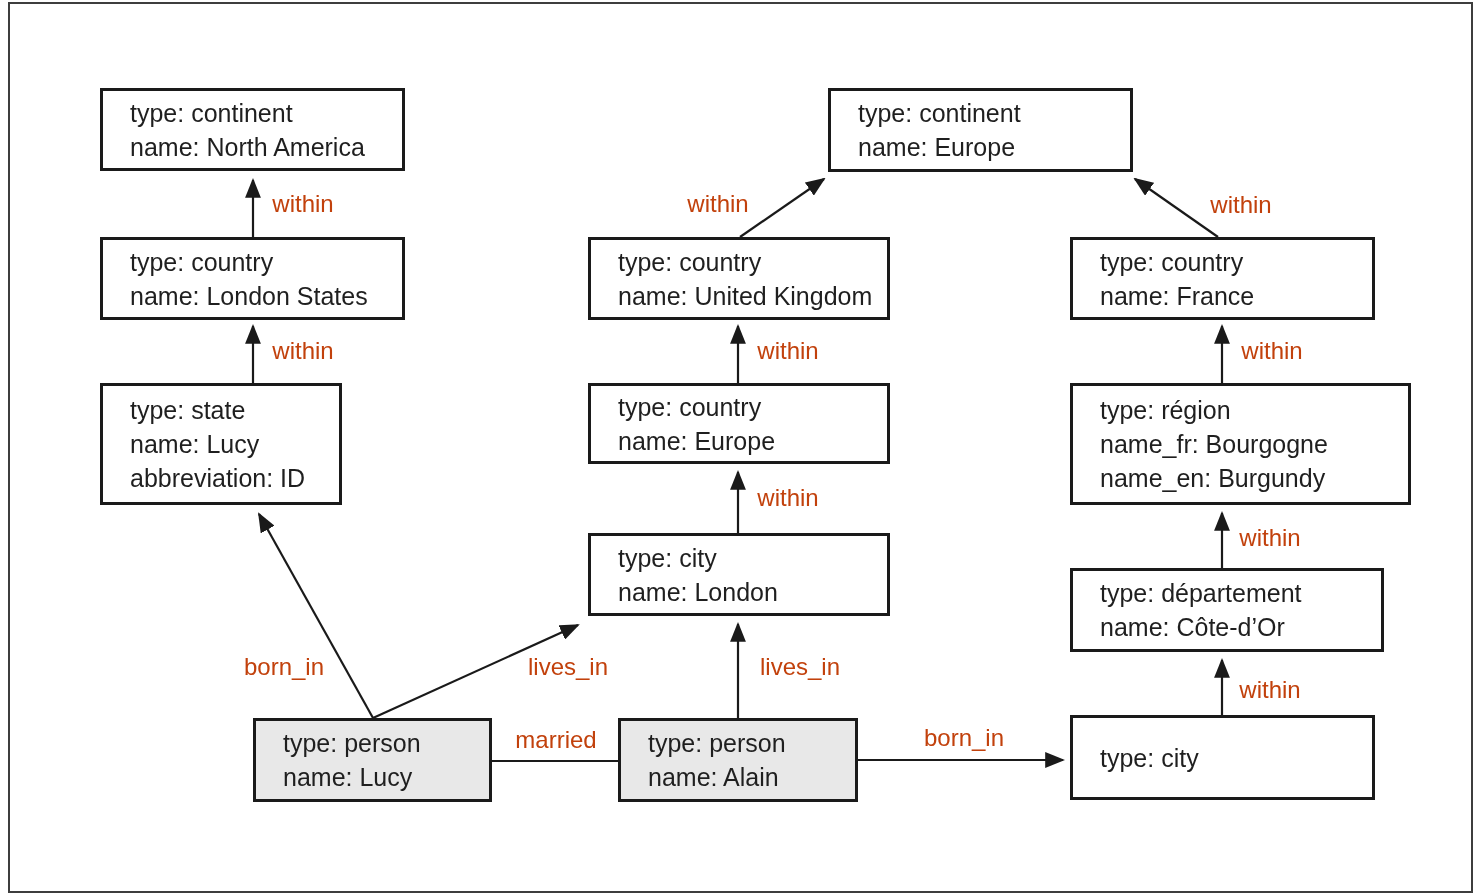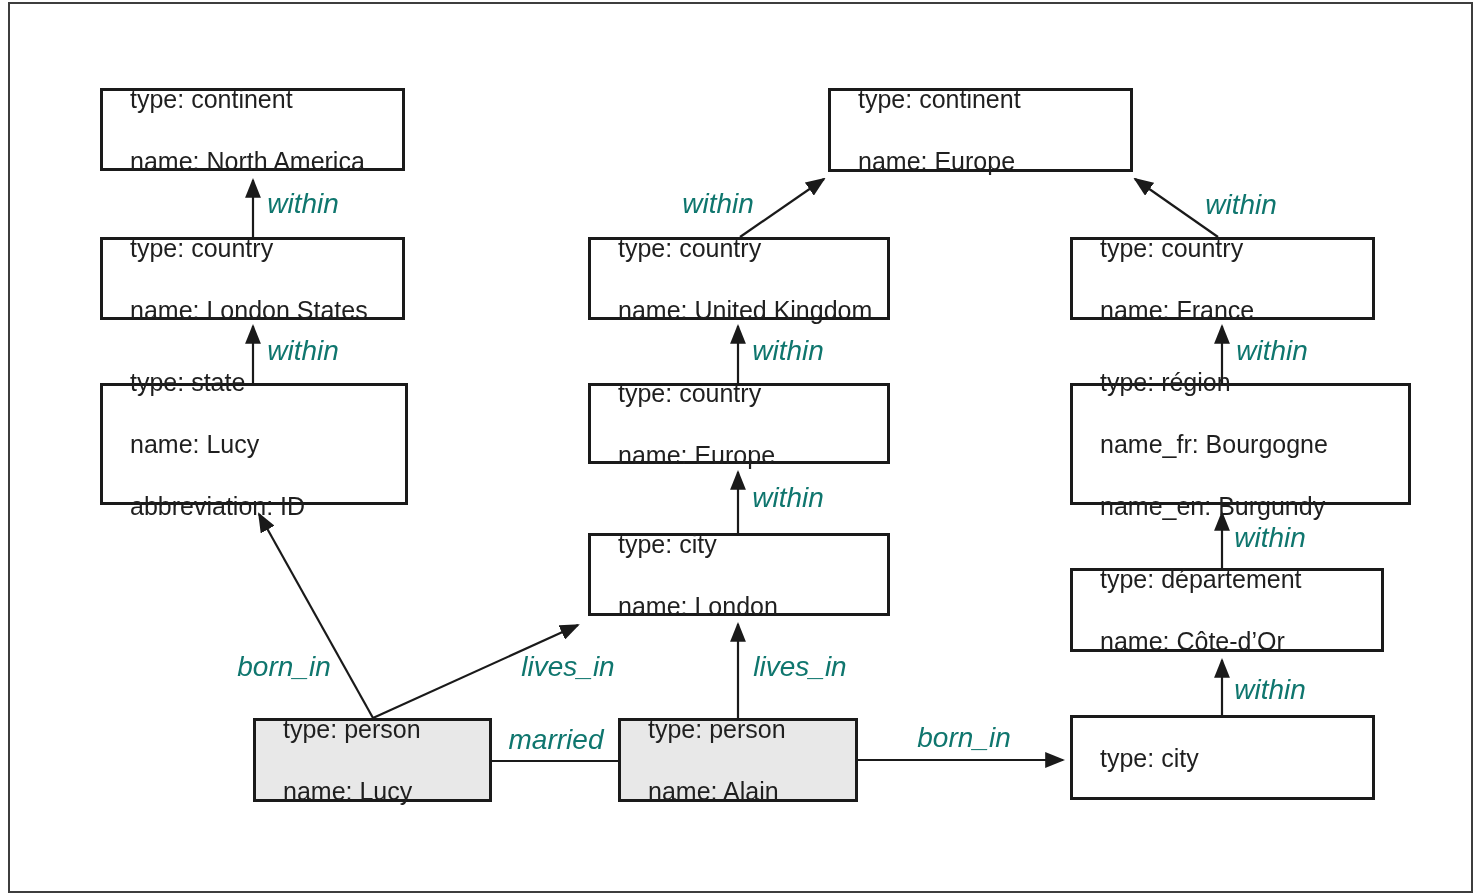--- a/index.html
+++ b/index.html
@@ -7,29 +7,29 @@
     position:relative;width:1480px;height:896px;background:#ffffff;
     font-family:"Liberation Sans", sans-serif;color:#1f1f1f;overflow:hidden;
   }
   #frame{
     position:absolute;left:8px;top:2px;right:7px;bottom:3px;
     border:2px solid #3d3d3d;background:#ffffff;
   }
   .node{
     position:absolute;box-sizing:border-box;border:3px solid #1a1a1a;background:#ffffff;
     display:flex;flex-direction:column;justify-content:center;
-    padding-left:27px;padding-right:6px;gap:28px;
+    padding-left:27px;padding-right:6px;
   }
   .node .line{
     font-size:25px;line-height:34px;white-space:nowrap;color:#1f1f1f;
   }
   .node.person{background:#e8e8e8;}
   .edge-label{
     position:absolute;transform:translate(-50%,-50%);
-    font-size:28px;color:#0f766e;white-space:nowrap;background:transparent;font-style:italic;
+    font-size:24px;color:#c2410c;white-space:nowrap;background:transparent;
   }
   svg#edges{position:absolute;left:0;top:0;}
 </style>
 </head>
 <body>
 
 <div id="figure">
   <div id="frame"></div>
 
   <svg id="edges" width="1480" height="896">
@@ -57,21 +57,21 @@
   </svg>
 
   <div class="node" style="left:100px;top:88px;width:305px;height:83px;">
     <div class="line">type: continent</div>
     <div class="line">name: North America</div>
   </div>
   <div class="node" style="left:100px;top:237px;width:305px;height:83px;">
     <div class="line">type: country</div>
     <div class="line">name: London States</div>
   </div>
-  <div class="node" style="left:100px;top:383px;width:308px;height:122px;">
+  <div class="node" style="left:100px;top:383px;width:242px;height:122px;">
     <div class="line">type: state</div>
     <div class="line">name: Lucy</div>
     <div class="line">abbreviation: ID</div>
   </div>
 
   <div class="node" style="left:828px;top:88px;width:305px;height:84px;">
     <div class="line">type: continent</div>
     <div class="line">name: Europe</div>
   </div>
 

